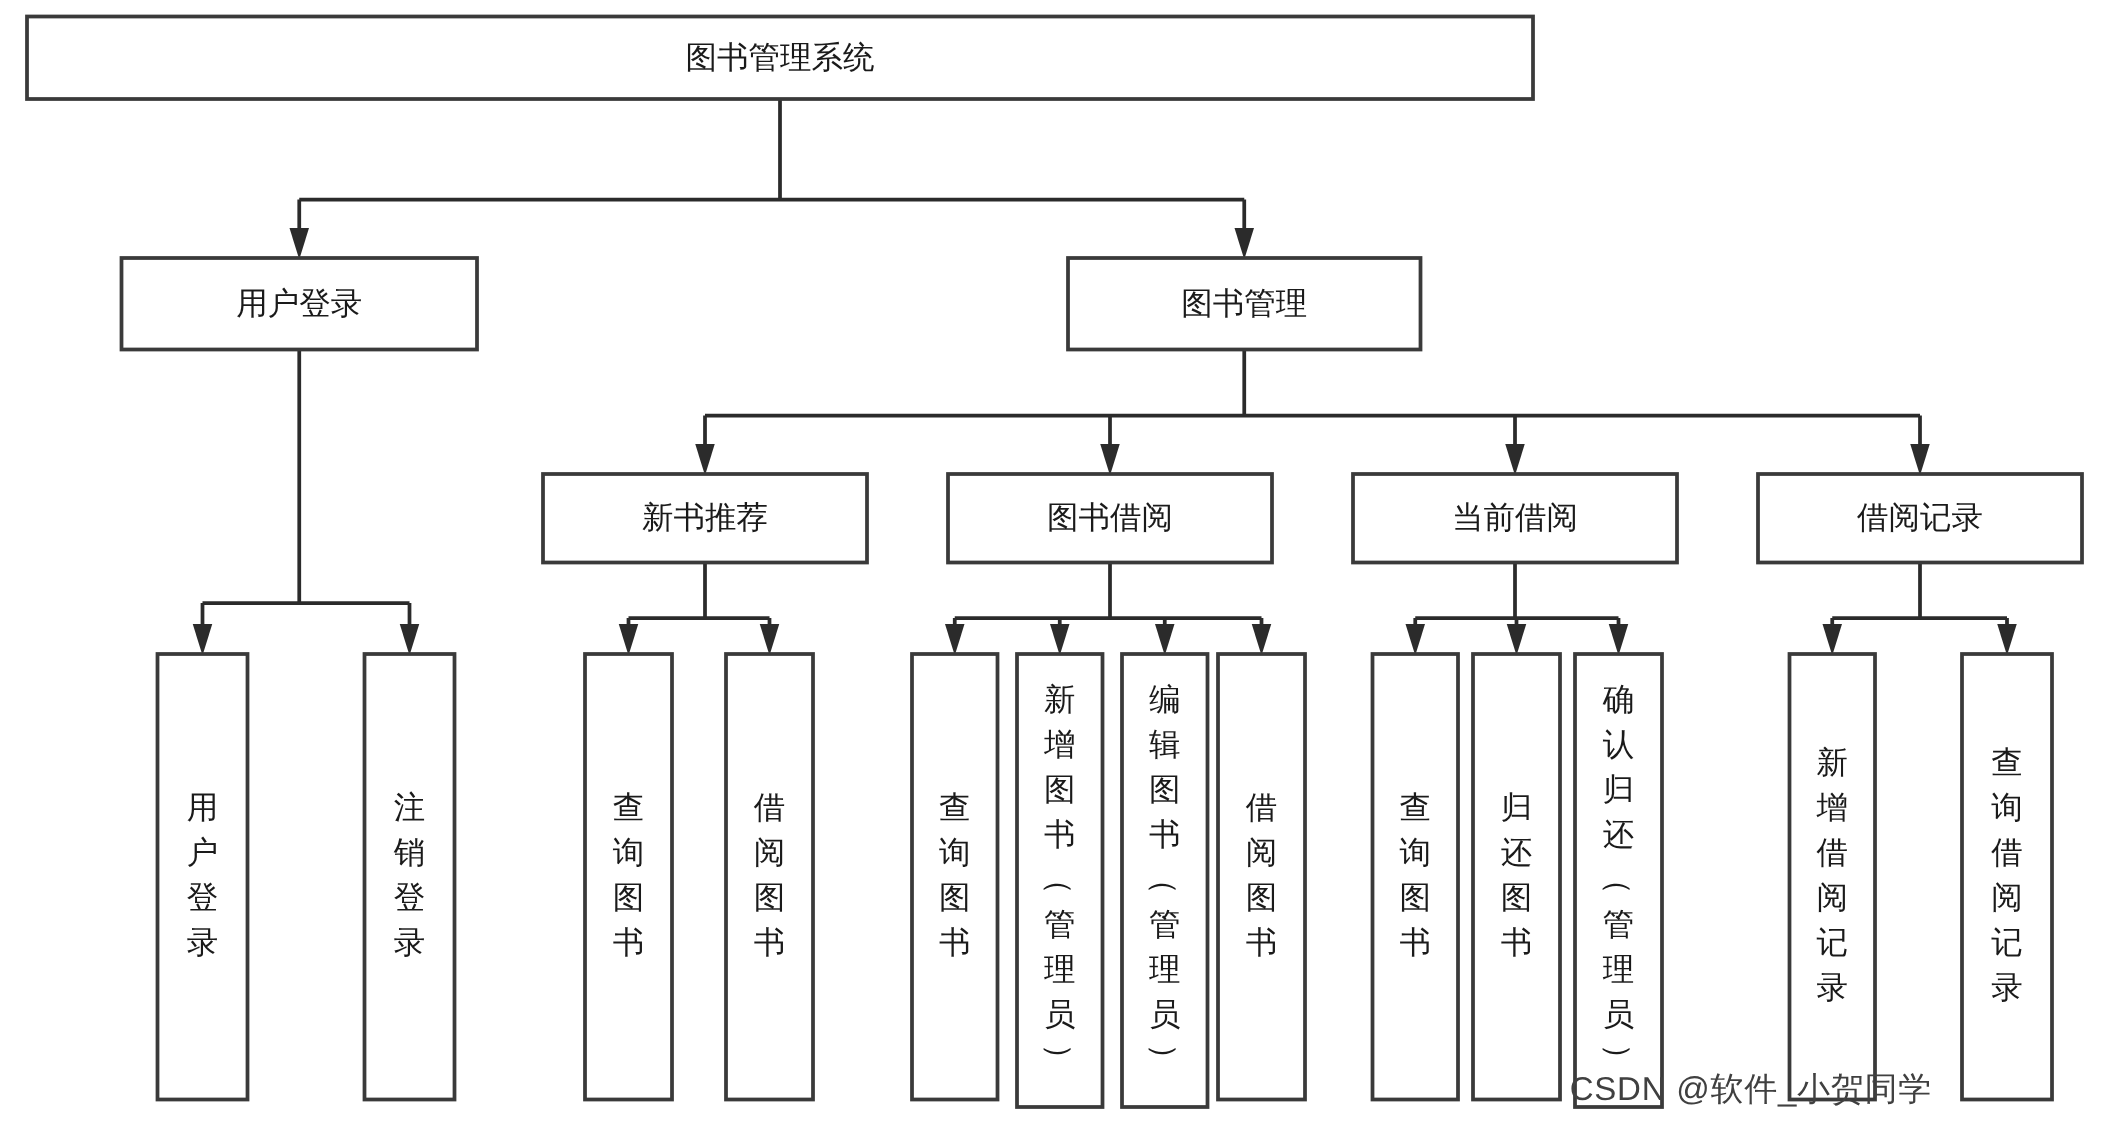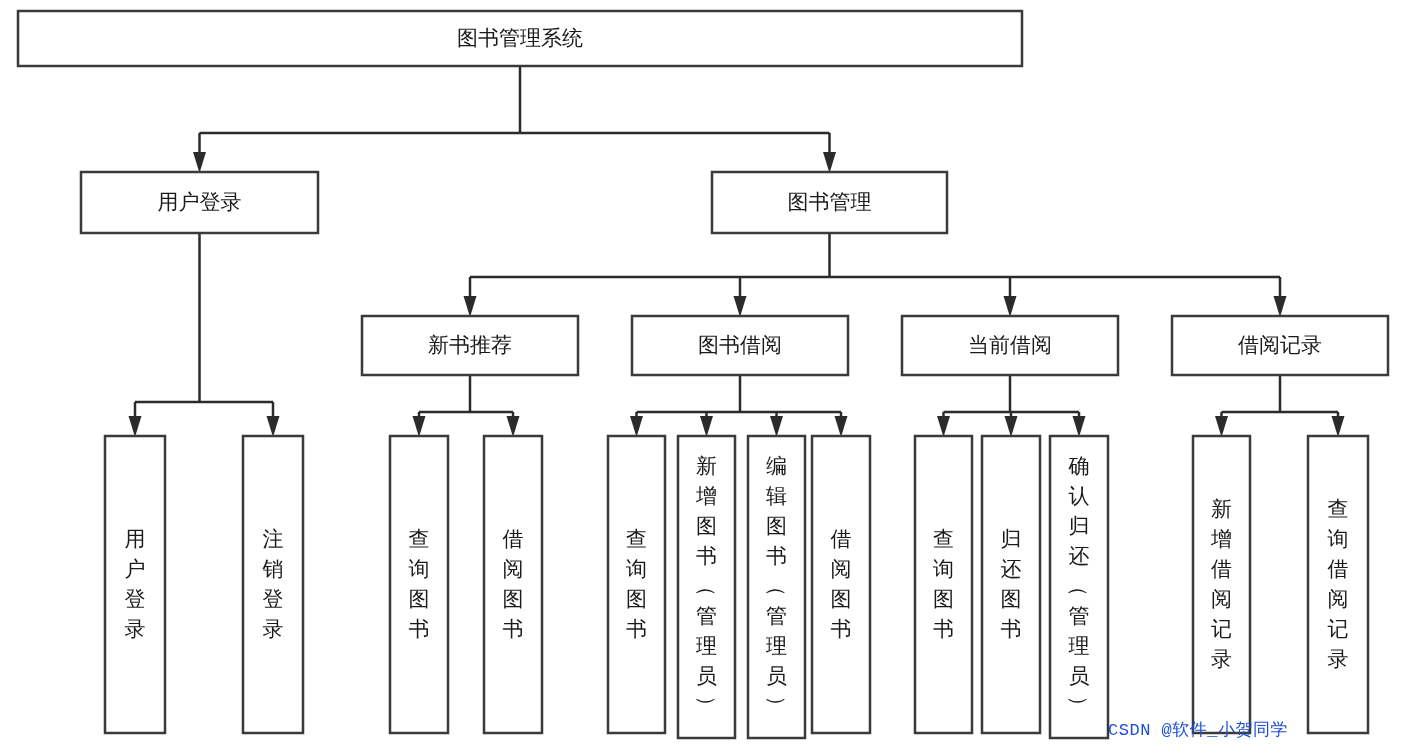--- a/index.html
+++ b/index.html
@@ -50,23 +50,23 @@
   .node-label-v {
     font-family: "Liberation Sans", "DejaVu Sans", sans-serif;
     font-size: 21px;
     fill: #1a1a1a;
     text-anchor: middle;
   }
   .watermark {
     position: absolute;
     right: 10px;
     bottom: 6px;
-    font-family: Liberation Mono, monospace;
-    font-size: 17px;
-    color: #1d4ed8;
+    font-family: Liberation Sans, sans-serif;
+    font-size: 22px;
+    color: #404040;
     letter-spacing: 0.5px;
     white-space: nowrap;
     pointer-events: none;
   }
 </style>
 </head>
 <body>
 
 <div id="diagram-root">
 

